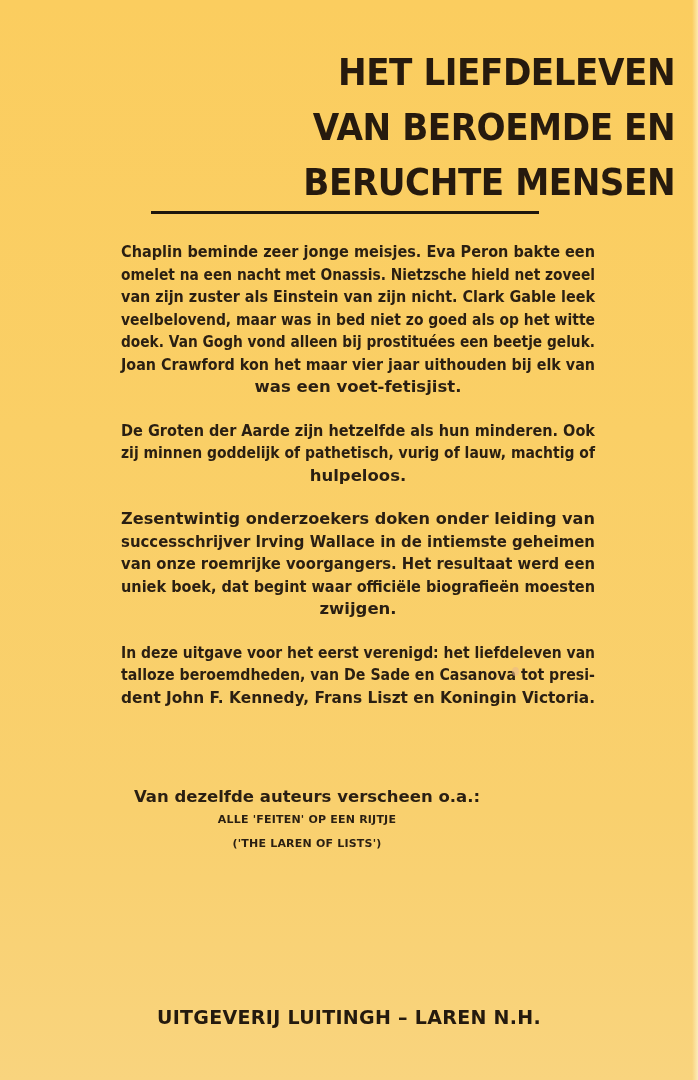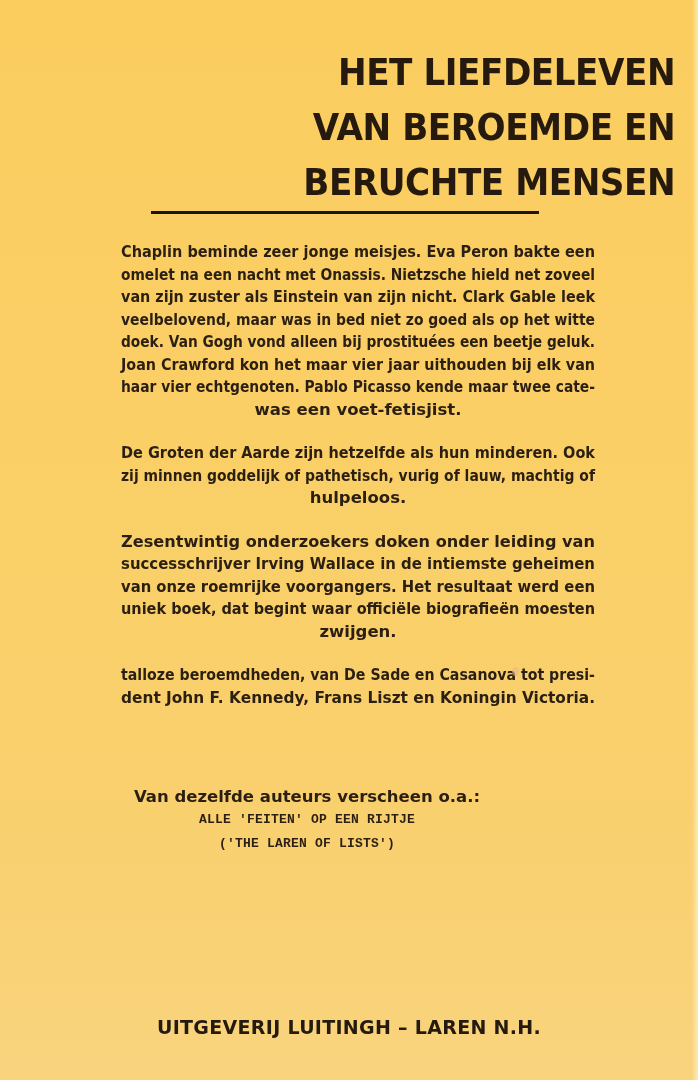--- a/index.html
+++ b/index.html
@@ -35,26 +35,25 @@
   }
   .para { margin: 0 0 21px 0; }
   .line { white-space: nowrap; text-align: justify; text-align-last: justify; display: block; width: 474px; height: 22.5px; overflow: visible; margin-left: 9px; }
   .line span { display: inline-block; transform-origin: left; }
   .line.center { text-align: right; text-align-last: center; }
   .also {
     position: absolute; left: 0; width: 614px; top: 785px;
     text-align: center; font-weight: bold;
   }
   .also .intro { font-size: 16.5px; line-height: 23px; }
-  .also .sub { font-size: 13px; line-height: 24px; letter-spacing: 0.2px; font-family: Liberation Mono, monospace; }
+  .also .sub { font-size: 11px; line-height: 24px; letter-spacing: 0.2px; }
   .publisher {
     position: absolute; left: 0; width: 698px; top: 1006px;
     text-align: center; font-weight: bold; font-size: 19px; letter-spacing: 0.3px;
     color: #241a0e;
-    margin-top: 10px;
   }
   .speck { position: absolute; width: 7px; height: 9px; border-radius: 50%; background: #e8b98a; opacity: 0.6; }
 </style>
 </head>
 <body>
 
 <div class="page">
 
   <div class="title">
     <div>HET LIEFDELEVEN</div>
@@ -65,36 +64,36 @@
   <div class="rule"></div>
 
   <div class="body">
     <div class="para">
       <span class="line"><span style="transform: scaleX(0.878006);">Chaplin beminde zeer jonge meisjes. Eva Peron bakte een</span></span>
       <span class="line"><span style="transform: scaleX(0.835495);">omelet na een nacht met Onassis. Nietzsche hield net zoveel</span></span>
       <span class="line"><span style="transform: scaleX(0.8722);">van zijn zuster als Einstein van zijn nicht. Clark Gable leek</span></span>
       <span class="line"><span style="transform: scaleX(0.843745);">veelbelovend, maar was in bed niet zo goed als op het witte</span></span>
       <span class="line"><span style="transform: scaleX(0.83304);">doek. Van Gogh vond alleen bij prostituées een beetje geluk.</span></span>
       <span class="line"><span style="transform: scaleX(0.867859);">Joan Crawford kon het maar vier jaar uithouden bij elk van</span></span>
-      <span class="line"><span style="transform: scaleX(0.838521);">haar vier echtgenoten. Pablo Picasso kende maar twee cate-</span></span>
       <span class="line center"><span>was een voet-fetisjist.</span></span>
     </div>
     <div class="para">
       <span class="line"><span style="transform: scaleX(0.878006);">De Groten der Aarde zijn hetzelfde als hun minderen. Ook</span></span>
       <span class="line"><span style="transform: scaleX(0.845556);">zij minnen goddelijk of pathetisch, vurig of lauw, machtig of</span></span>
       <span class="line center"><span>hulpeloos.</span></span>
     </div>
     <div class="para">
       <span class="line"><span style="transform: scaleX(0.978202);">Zesentwintig onderzoekers doken onder leiding van</span></span>
       <span class="line"><span style="transform: scaleX(0.904122);">successchrijver Irving Wallace in de intiemste geheimen</span></span>
       <span class="line"><span style="transform: scaleX(0.897329);">van onze roemrijke voorgangers. Het resultaat werd een</span></span>
       <span class="line"><span style="transform: scaleX(0.878566);">uniek boek, dat begint waar officiële biografieën moesten</span></span>
       <span class="line center"><span>zwijgen.</span></span>
     </div>
     <div class="para">
+      <span class="line"><span style="transform: scaleX(0.845273);">In deze uitgave voor het eerst verenigd: het liefdeleven van</span></span>
       <span class="line"><span style="transform: scaleX(0.858258);">talloze beroemdheden, van De Sade en Casanova tot presi-</span></span>
       <span class="line center"><span style="transform: scaleX(0.931953);">dent John F. Kennedy, Frans Liszt en Koningin Victoria.</span></span>
     </div>
   </div>
 
   <div class="also">
     <div class="intro">Van dezelfde auteurs verscheen o.a.:</div>
     <div class="sub">ALLE 'FEITEN' OP EEN RIJTJE</div>
     <div class="sub">('THE LAREN OF LISTS')</div>
   </div>

